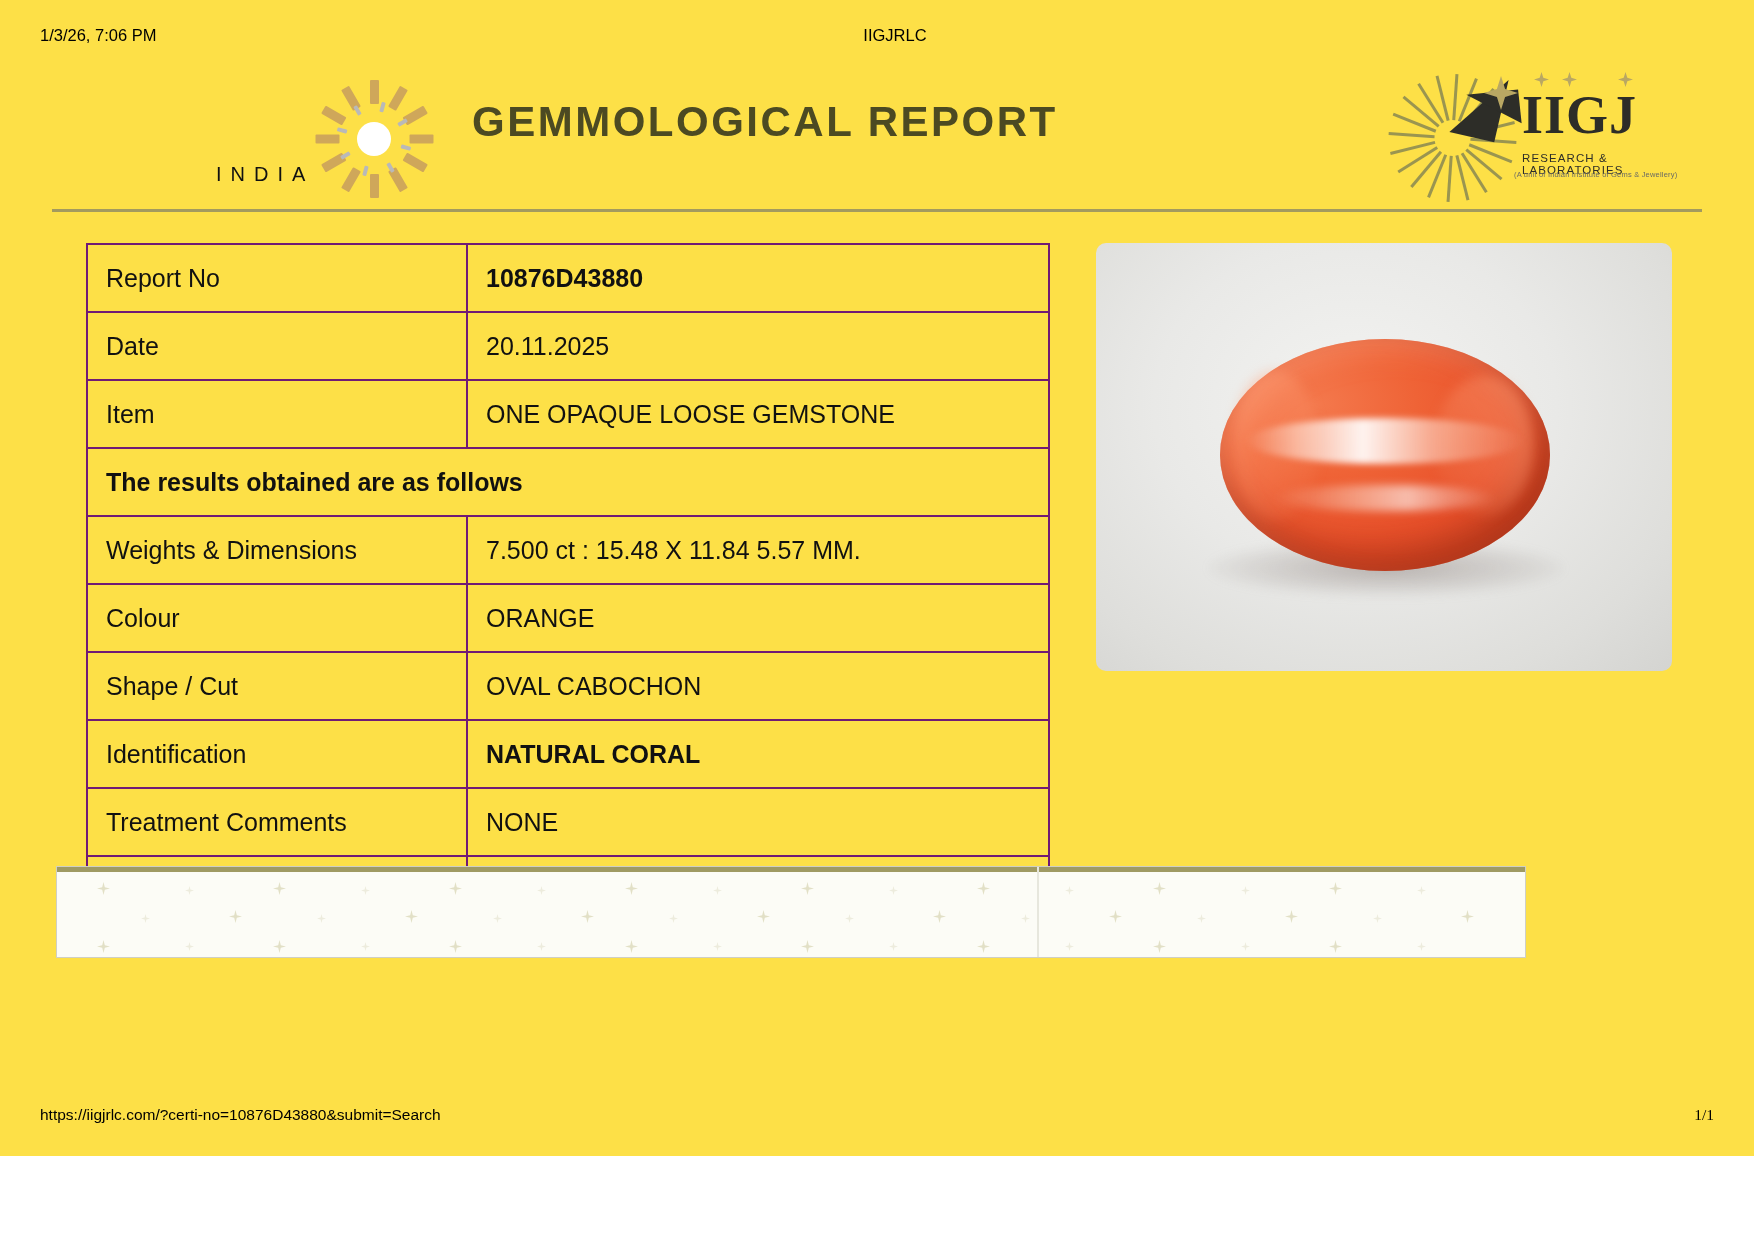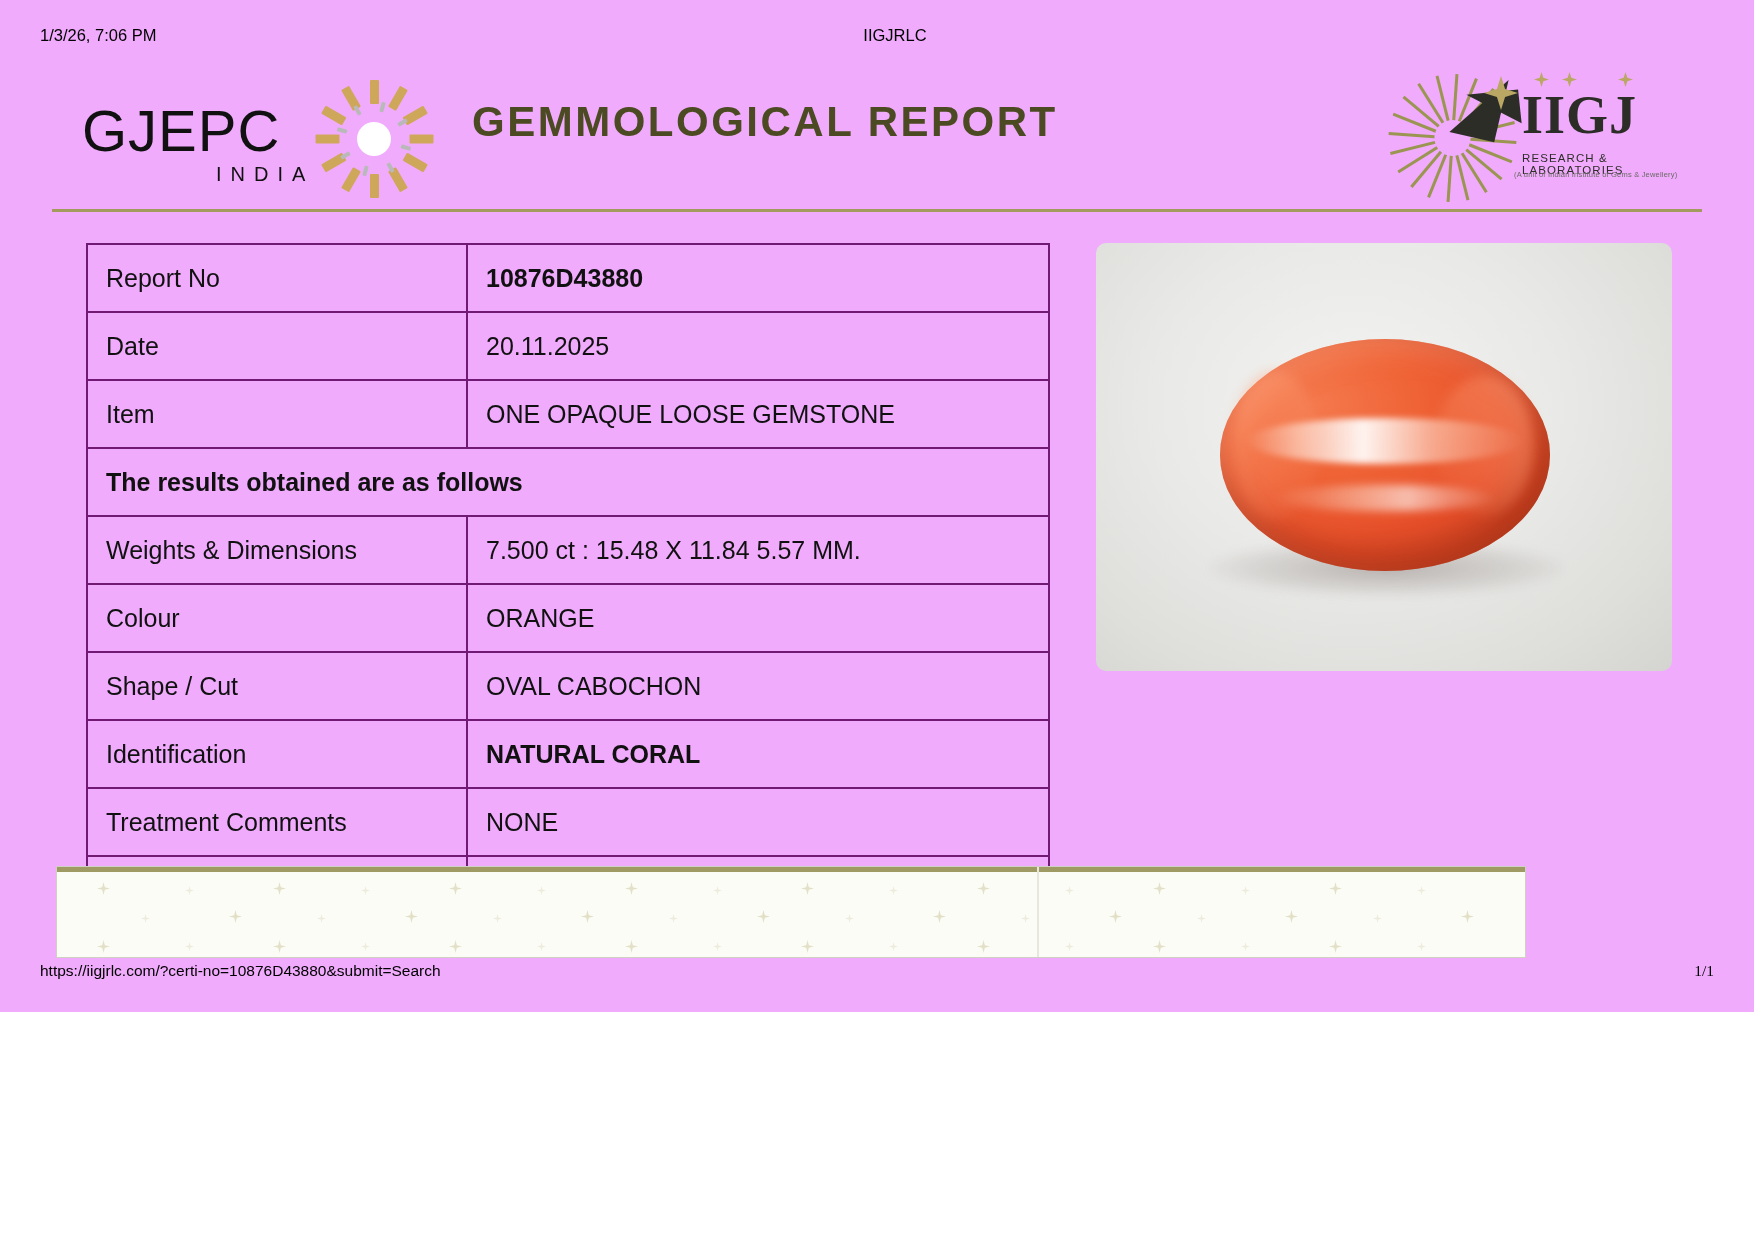--- a/index.html
+++ b/index.html
@@ -7,22 +7,22 @@
     margin: 0; padding: 0;
     width: 1754px; height: 1240px;
     background: #ffffff;
     font-family: "Liberation Sans", sans-serif;
     color: #000;
     overflow: hidden;
   }
   .page {
     position: relative;
     width: 1754px;
-    height: 1012px;
-    background: #f0abfc;
+    height: 1156px;
+    background: #fde047;
   }
 
   
   .print-header {
     position: absolute;
     top: 26px; left: 0; right: 0;
     height: 22px;
     font-size: 16.5px;
     color: #000;
   }
@@ -329,21 +329,20 @@
 <div class="page">
 
   <div class="print-header">
     <span class="ph-date">1/3/26, 7:06 PM</span>
     <span class="ph-title">IIGJRLC</span>
   </div>
 
   <div class="masthead">
 
     <div class="gjepc">
-      <div class="gjepc-word">GJEPC</div>
       <div class="gjepc-sub">INDIA</div>
       <div class="gjepc-burst">
         <i style="transform:rotate(0deg)"></i>
           <i style="transform:rotate(30deg)"></i>
         <i style="transform:rotate(60deg)"></i>
           <i style="transform:rotate(90deg)"></i>
         <i style="transform:rotate(120deg)"></i>
           <i style="transform:rotate(150deg)"></i>
         <i style="transform:rotate(180deg)"></i>
           <i style="transform:rotate(210deg)"></i>

